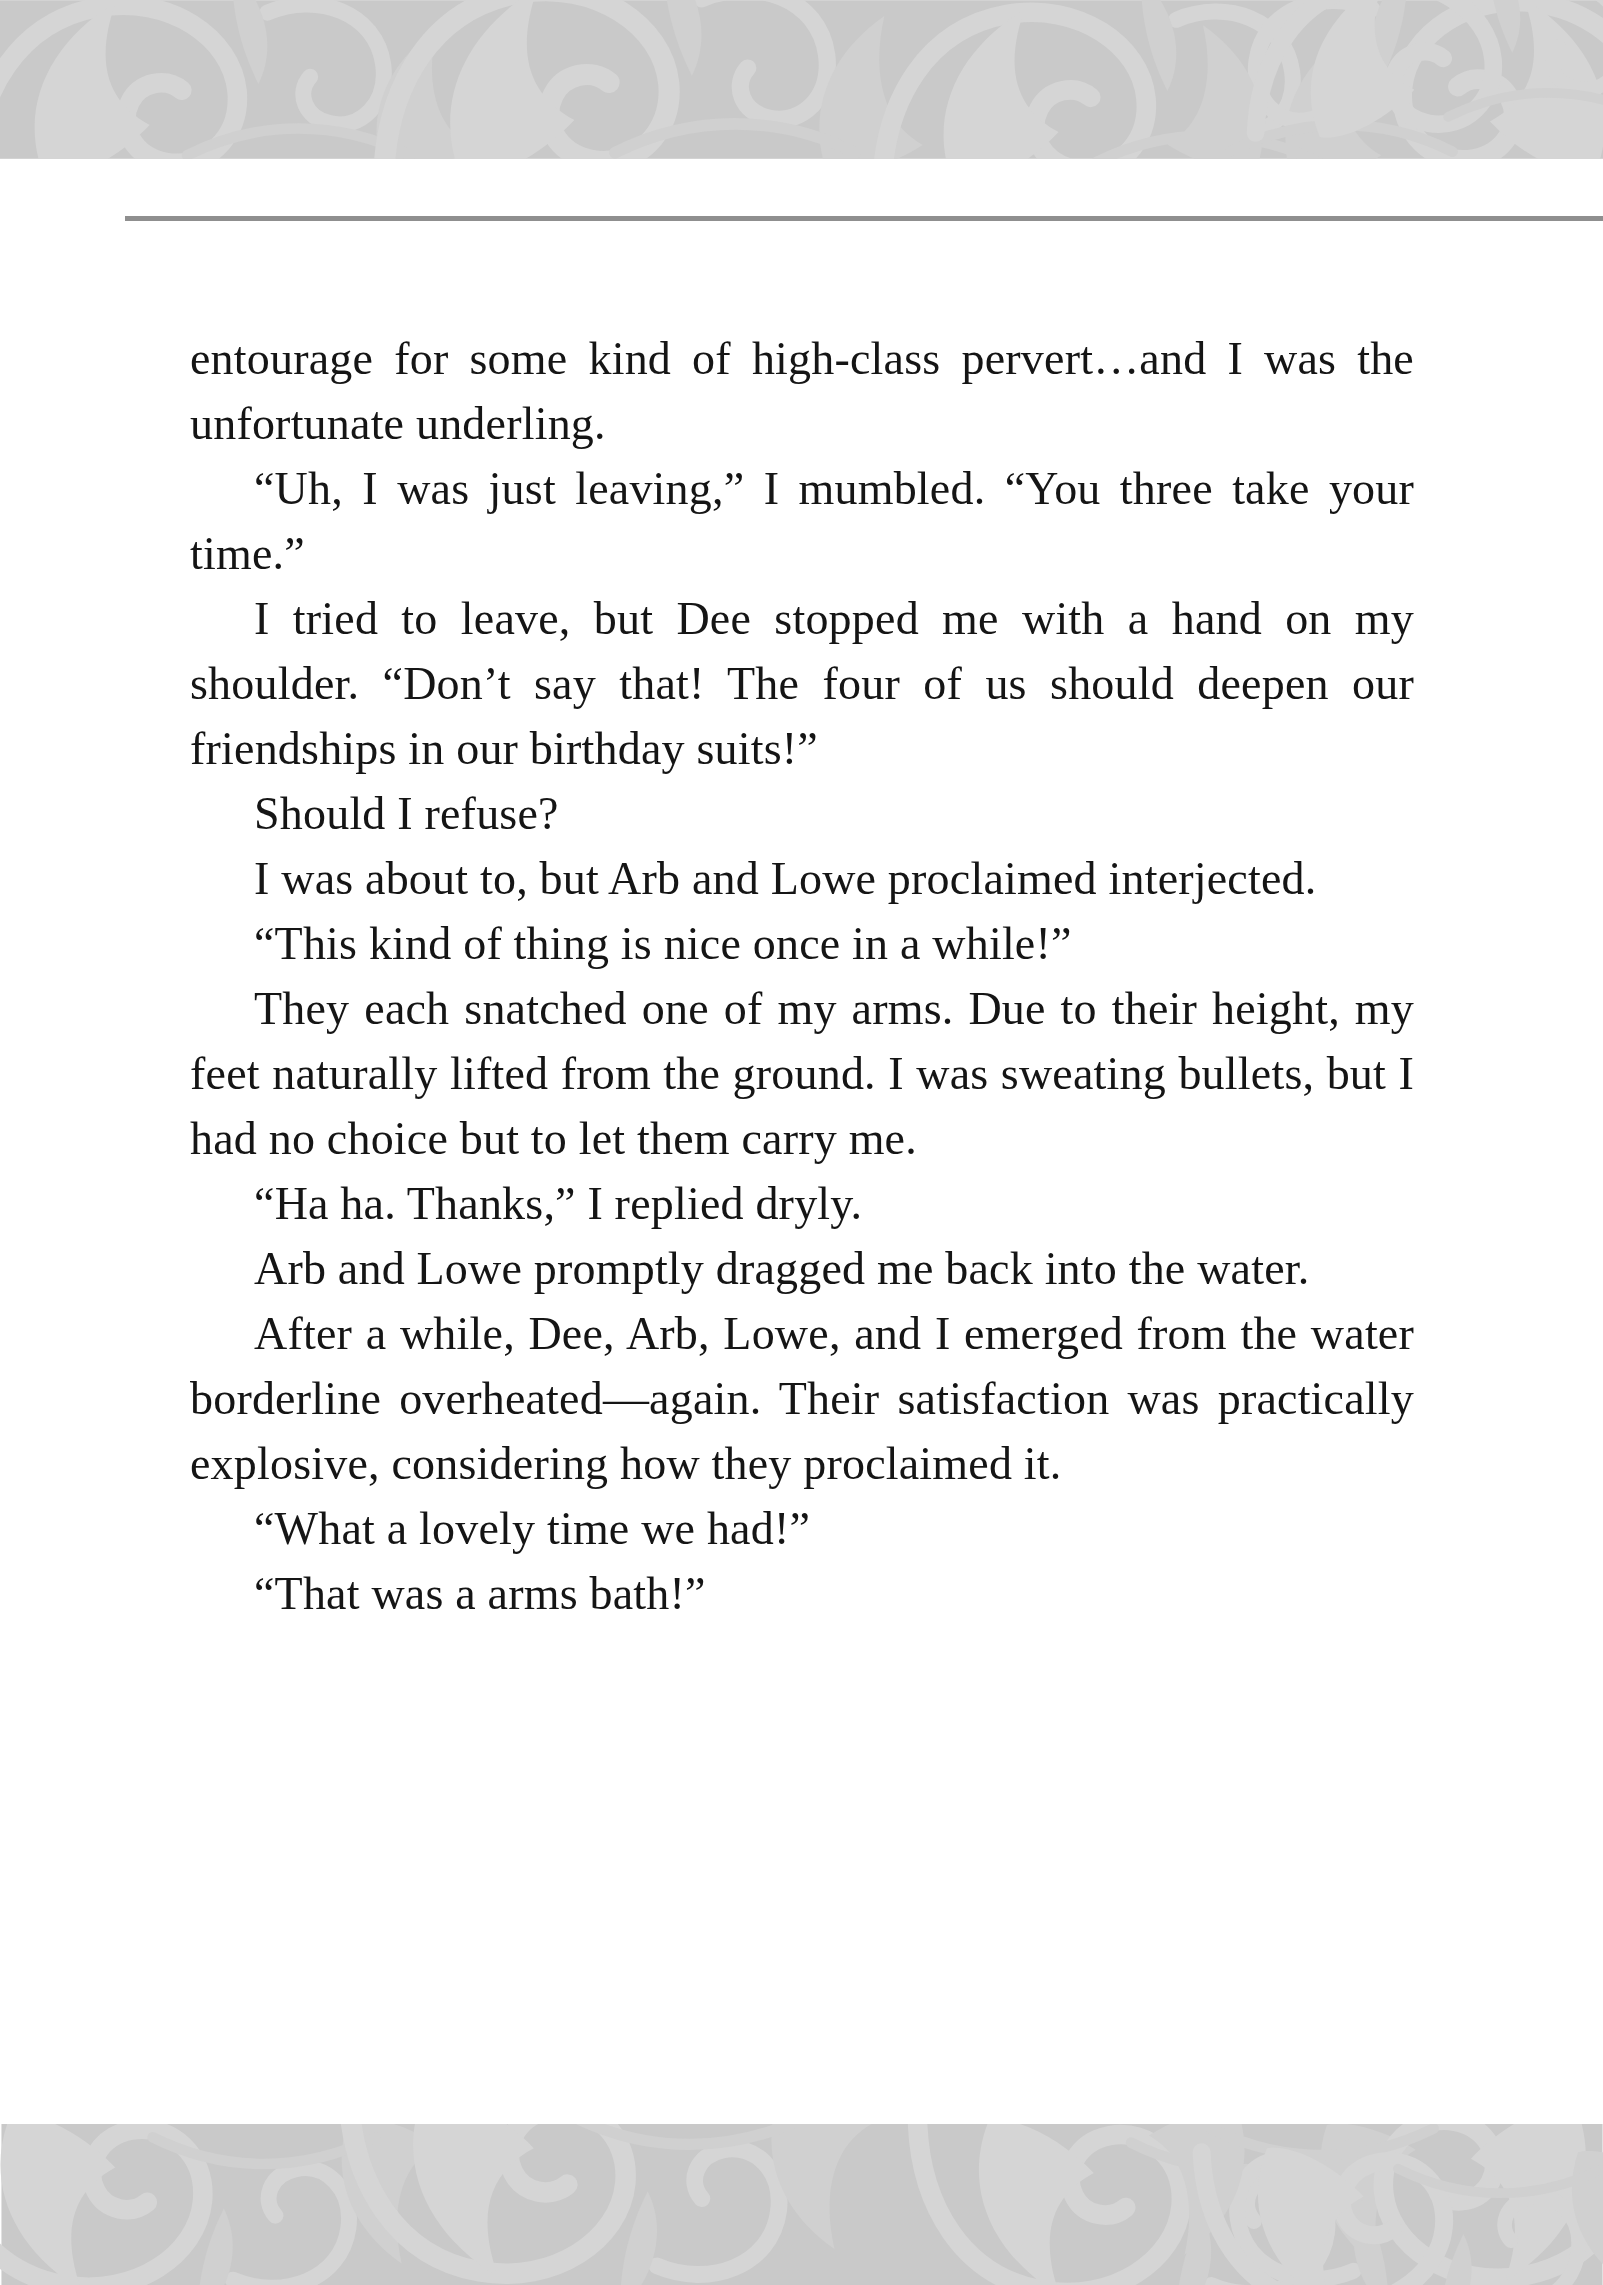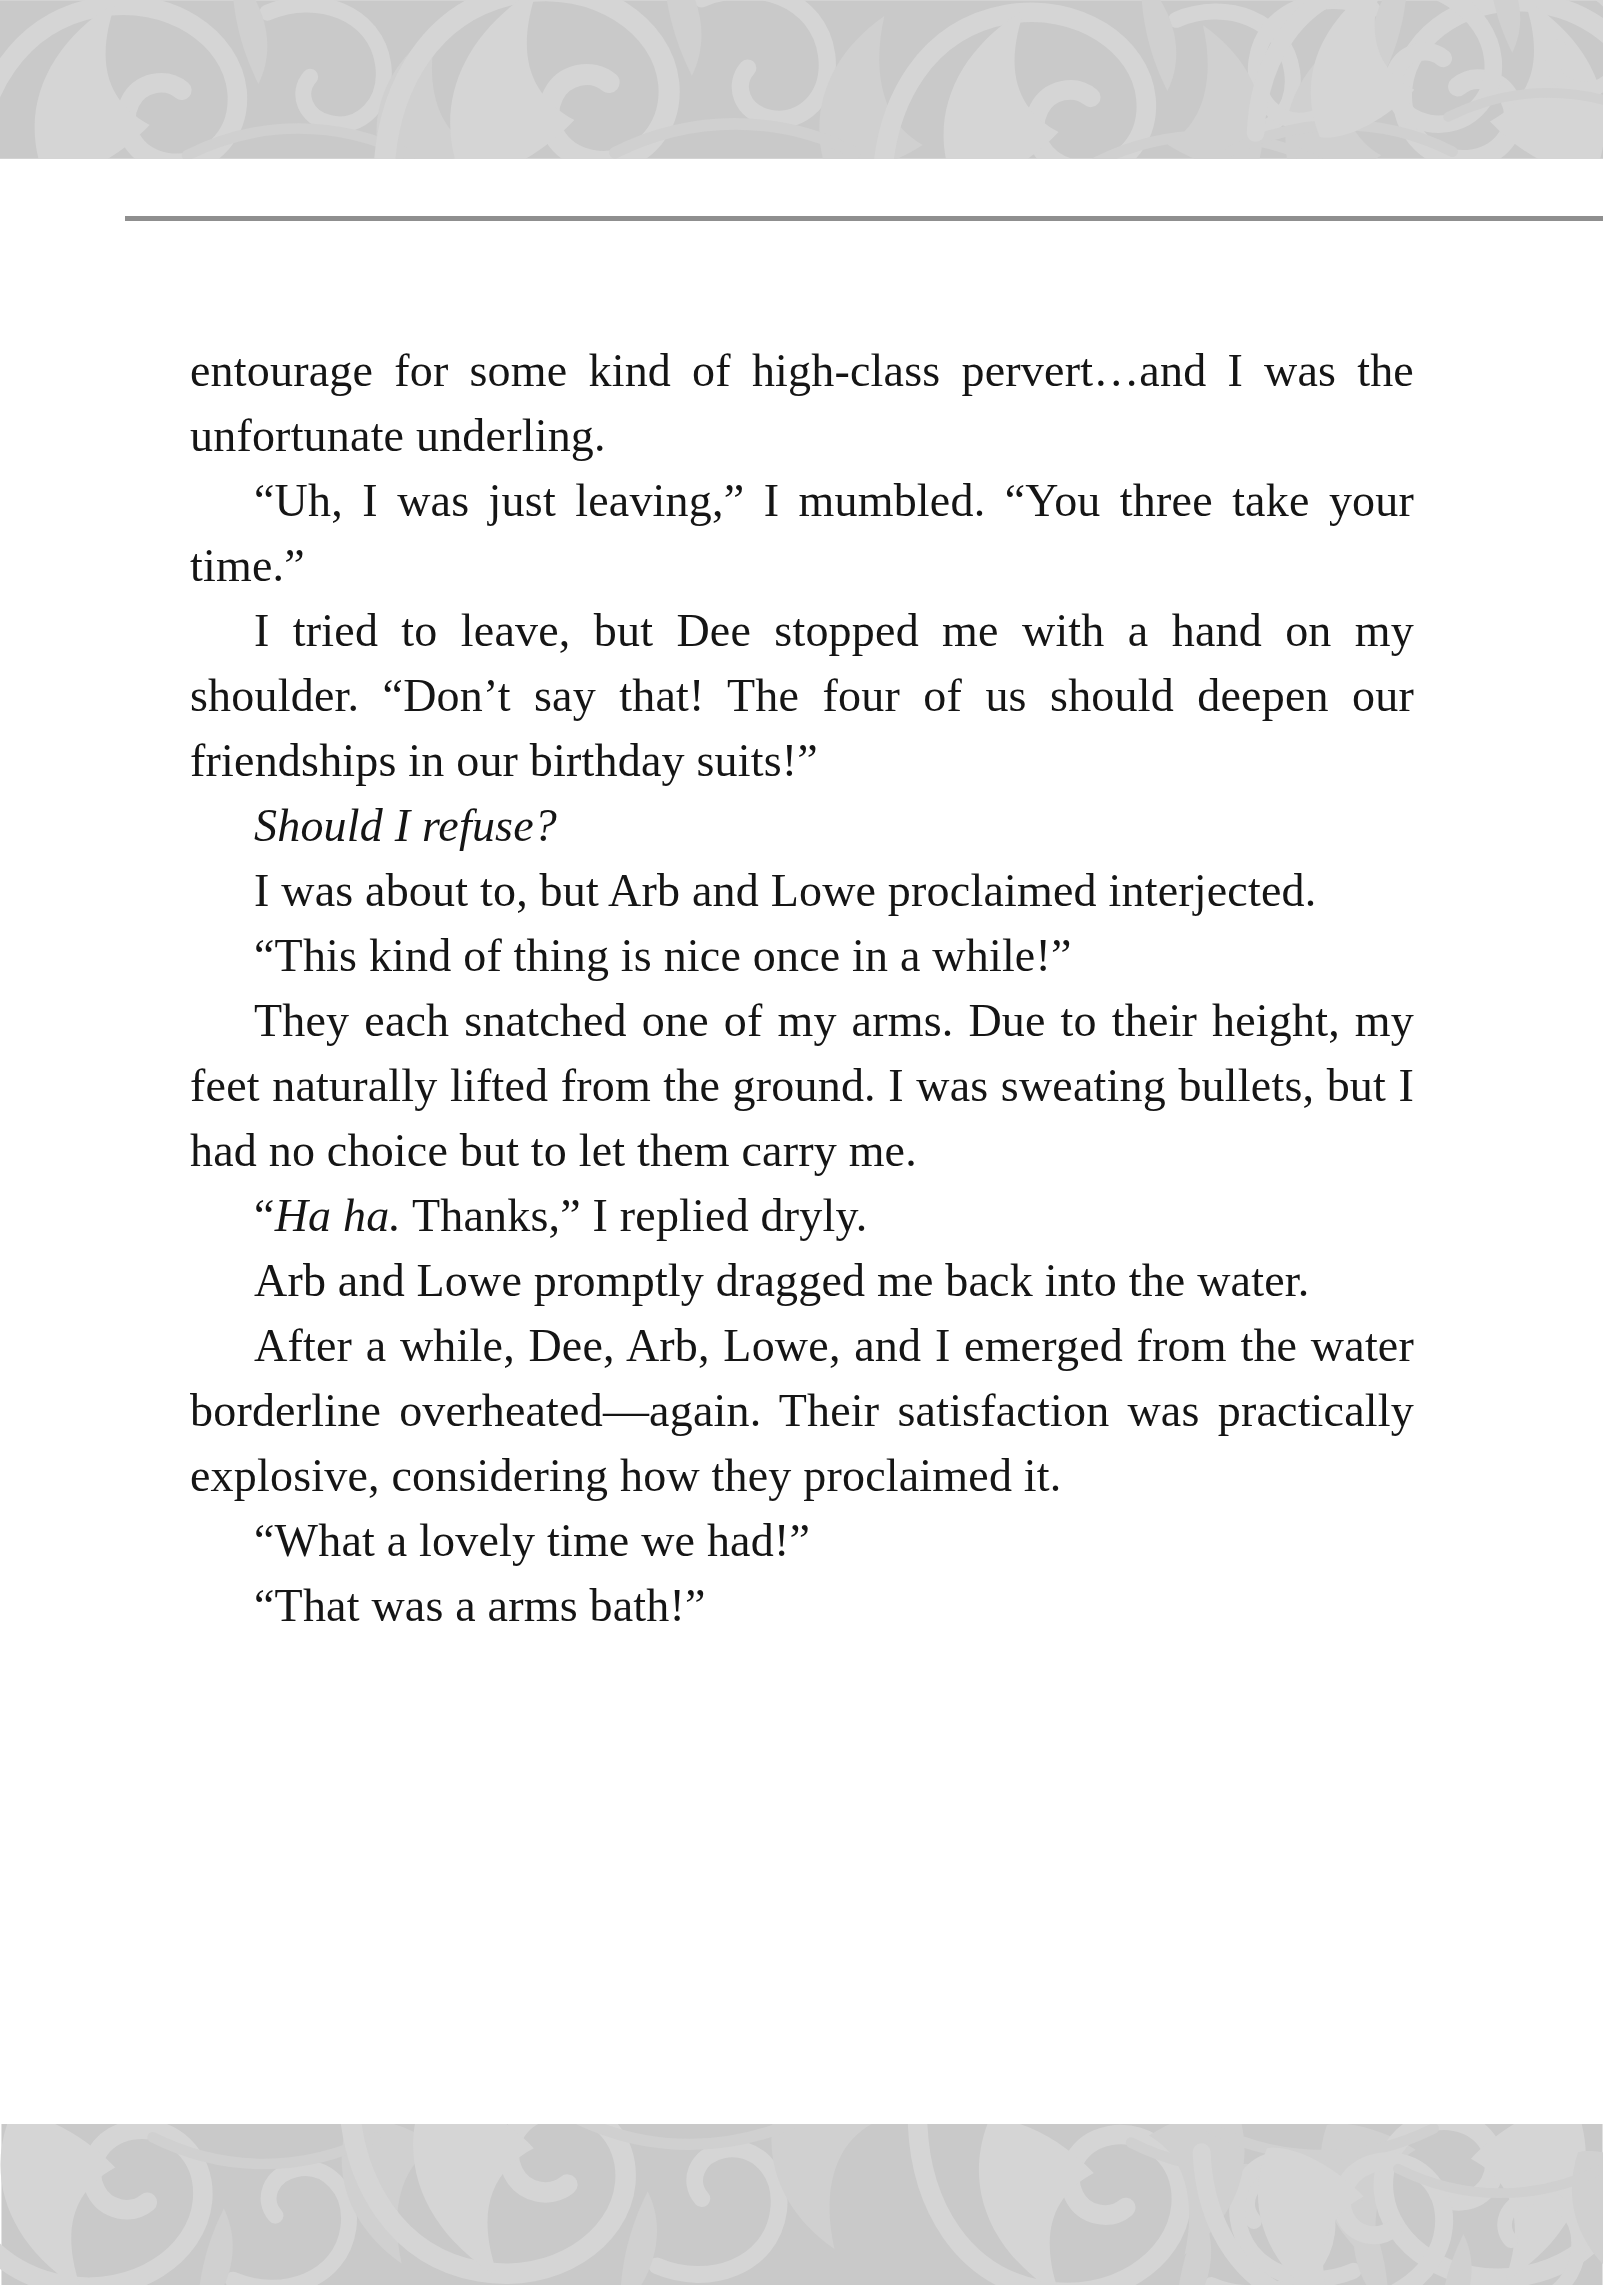--- a/index.html
+++ b/index.html
@@ -50,22 +50,22 @@
     line-height:65px;
     color:var(--text);
     text-align:justify;
     letter-spacing:0.2px;
   }
   .page-text p{
     margin:0;
     padding:0;
     text-indent:64px;
   }
-  .page-text p.noindent{text-indent:0;margin-top:12px;}
-  .italic{font-style:italic;margin-top:16px;}
+  .page-text p.noindent{text-indent:0;}
+  .italic{margin-top:16px;}
 </style>
 </head>
 <body>
 
 <div class="page">
 
   <div class="band top">
     <svg width="1604" height="159" viewBox="0 0 1800 178" aria-hidden="true">
       <defs>
         <g id="damask-motif">

